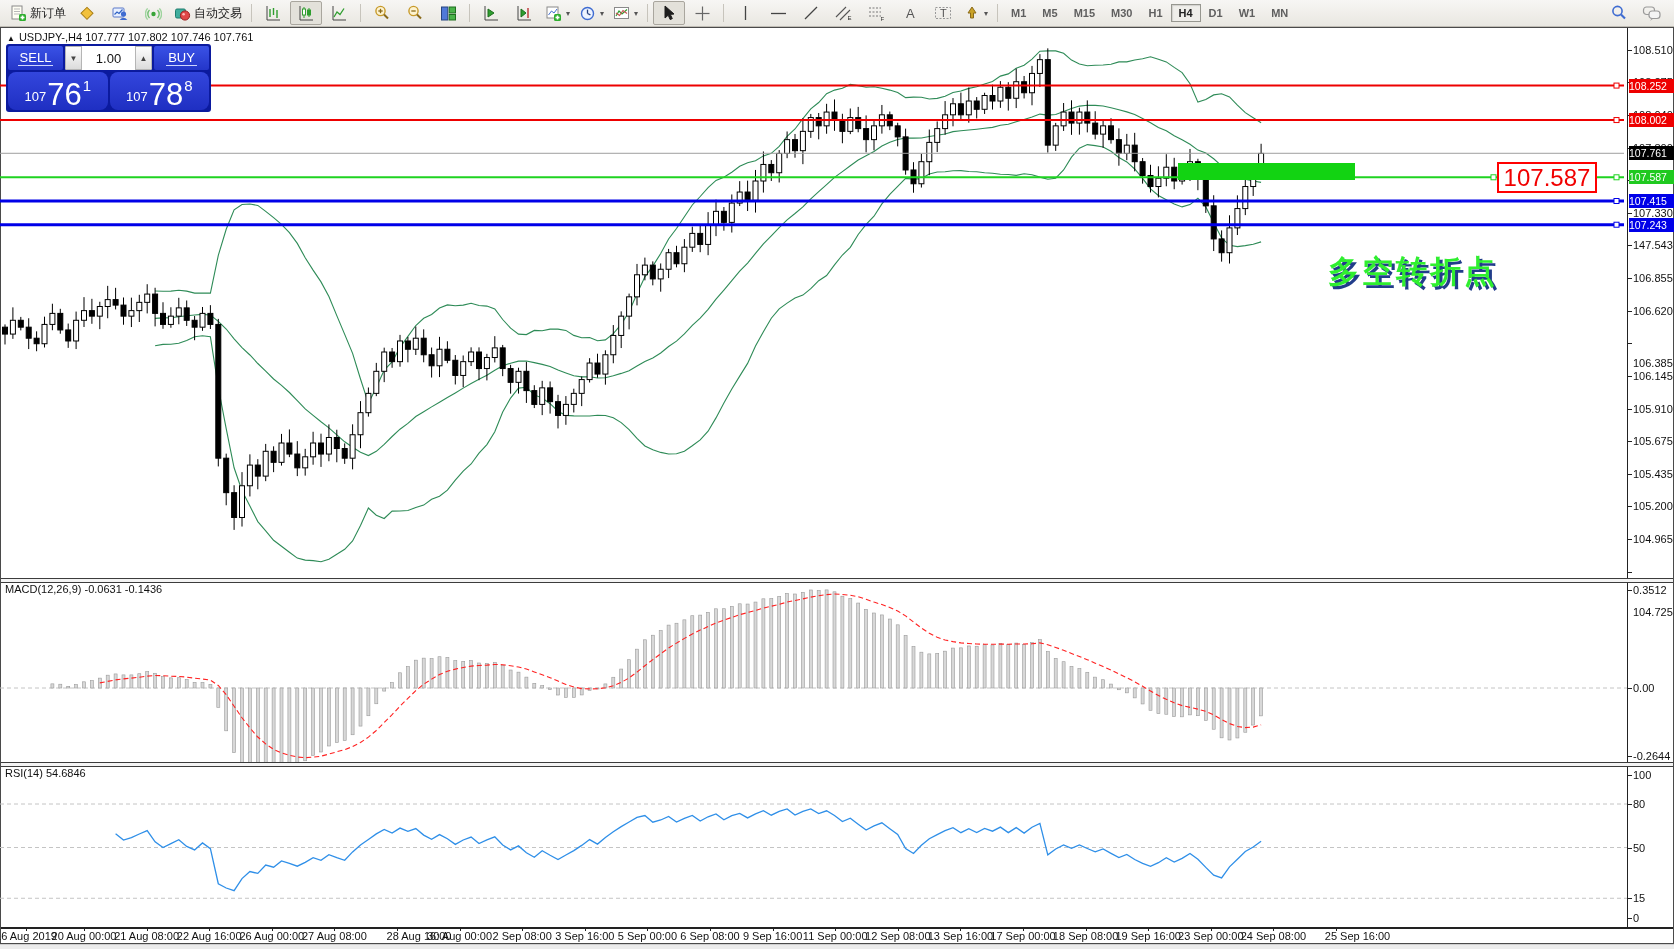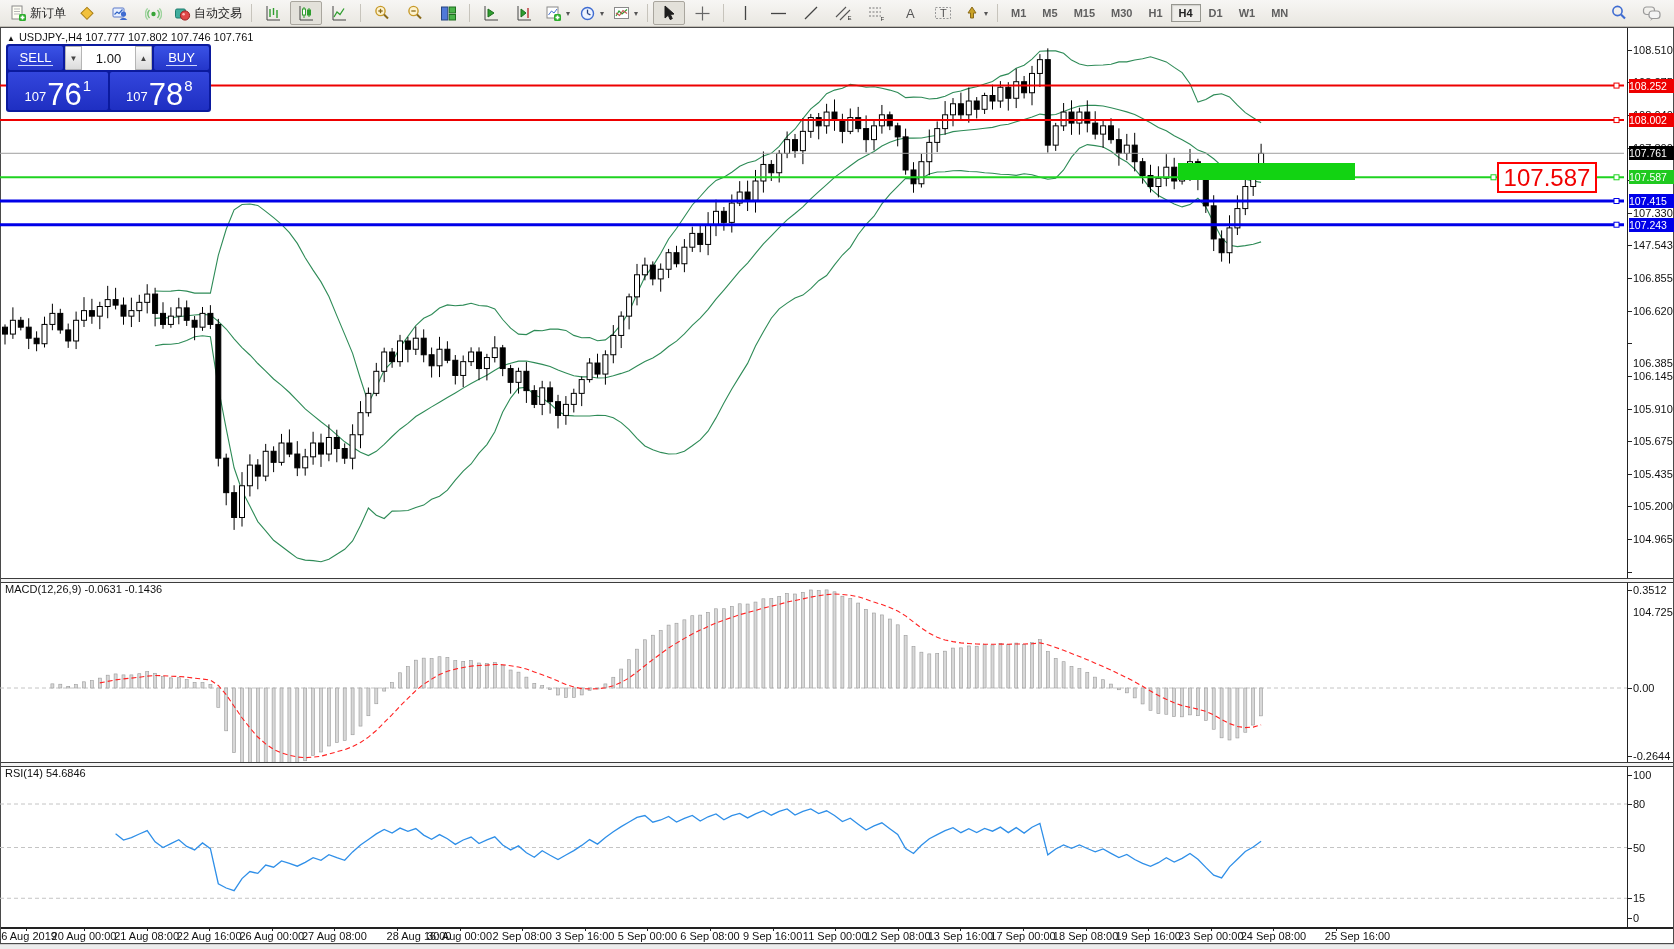--- a/index.html
+++ b/index.html
@@ -47,21 +47,21 @@
   .trade-panel{position:absolute;left:6px;top:44px;width:201px;z-index:10;background:#0b1a9e;
     padding:2px;border-radius:3px;display:flex;flex-direction:column;gap:2px;}
   .tp-row{display:flex;gap:2px;}
   .tp-btn{flex:0 0 55px;height:24px;background:linear-gradient(#3a52e6,#2436c9);color:#fff;
     font-size:13px;display:flex;align-items:center;justify-content:center;border-radius:2px;}
   .tp-btn span{border-bottom:1px solid #cdd5ff;padding:0 2px;}
   .tp-vol{flex:1;display:flex;height:24px;background:#fff;border-radius:2px;overflow:hidden;}
   .tp-step{width:17px;background:linear-gradient(#fdfdfd,#dcdcdc);border:1px solid #b5b5b5;
     display:flex;align-items:center;justify-content:center;font-size:8px;color:#444;box-sizing:border-box;}
   .tp-val{flex:1;display:flex;align-items:center;justify-content:center;font-size:13px;color:#111;}
-  .tp-price{flex:1;height:36px;background:linear-gradient(#3346dd,#1f2fc2);color:#fff;border-radius:2px;
+  .tp-price{flex:1;height:36px;background:linear-gradient(#3346dd,#1f2fc2);color:#fff;border-radius:8px;
     display:flex;align-items:flex-end;justify-content:center;padding-bottom:2px;}
   .tp-price .small{font-size:13px;margin:0 1px 4px 0;}
   .tp-price .big{font-size:31px;line-height:0.85;font-weight:normal;}
   .tp-price .sup{font-size:15px;margin:0 0 14px 1px;}
   
   .micon{display:inline-block;}
 </style>
 </head>
 <body>
 
@@ -854,20 +854,21 @@
       </div>
       <div class="tp-price">
         <span class="small">107</span>
           <span class="big">78</span>
           <span class="sup">8</span>
       </div>
     </div>
   </div>
 
   <div class="price-box">107.587</div>
+  <div class="cn-note">多空转折点</div>
 
   <div id="axis-layer">
       <div class="ax-label" style="top: 44px;">108.510</div>
       <div style="position: absolute; left: 1627px; top: 50px; width: 5px; height: 1px; background: rgb(34, 34, 34); z-index: 4;"></div>
       <div class="ax-label" style="top: 76.4065px;">108.275</div>
       <div style="position: absolute; left: 1627px; top: 82.4065px; width: 5px; height: 1px; background: rgb(34, 34, 34); z-index: 4;"></div>
       <div class="ax-label" style="top: 108.813px;">108.040</div>
       <div style="position: absolute; left: 1627px; top: 114.813px; width: 5px; height: 1px; background: rgb(34, 34, 34); z-index: 4;"></div>
       <div class="ax-label" style="top: 141.909px;">107.800</div>
       <div style="position: absolute; left: 1627px; top: 147.909px; width: 5px; height: 1px; background: rgb(34, 34, 34); z-index: 4;"></div>

